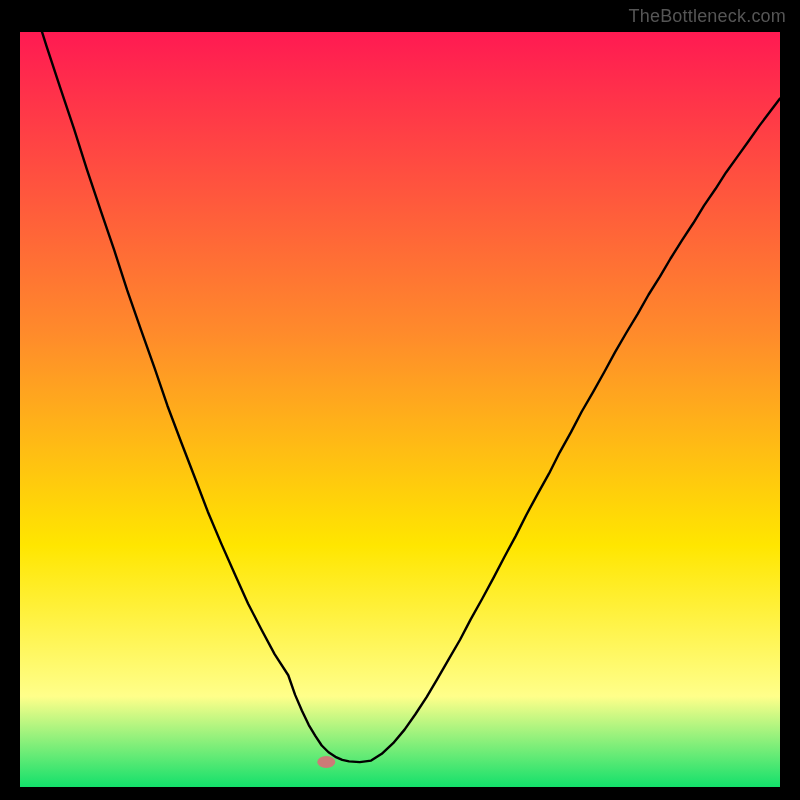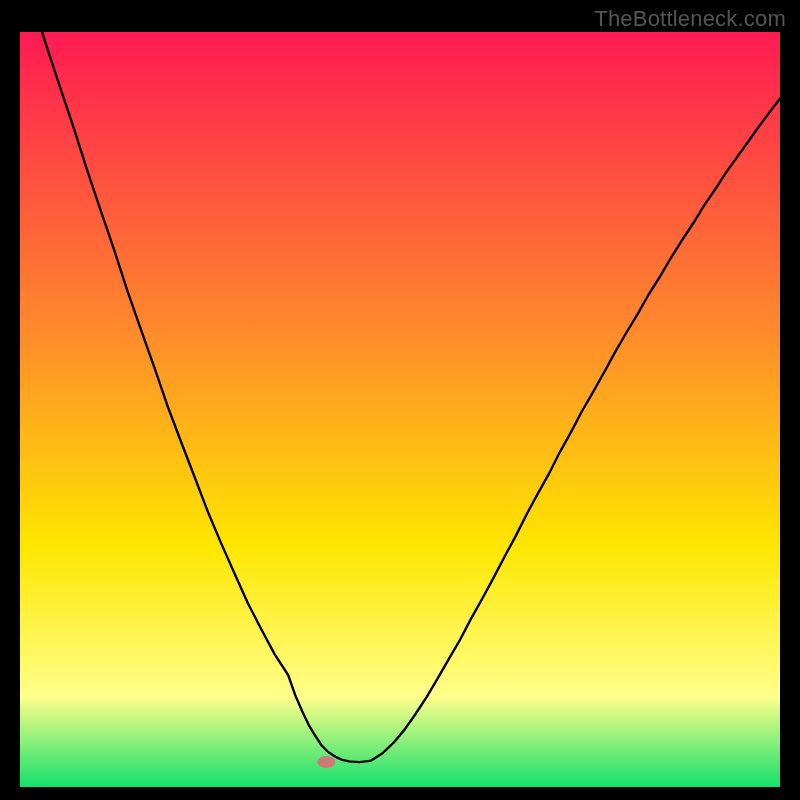--- a/index.html
+++ b/index.html
@@ -25,21 +25,21 @@
     left: 0;
     top: 0;
     width: 760px;
     height: 755px;
   }
   .watermark {
     position: absolute;
     top: 6px;
     right: 14px;
     color: #555;
-    font-size: 22px;
+    font-size: 18px;
     font-weight: 500;
     letter-spacing: 0.2px;
   }
   svg { display: block; }
 </style>
 </head>
 <body>
 
 <div class="watermark">TheBottleneck.com</div>
 

